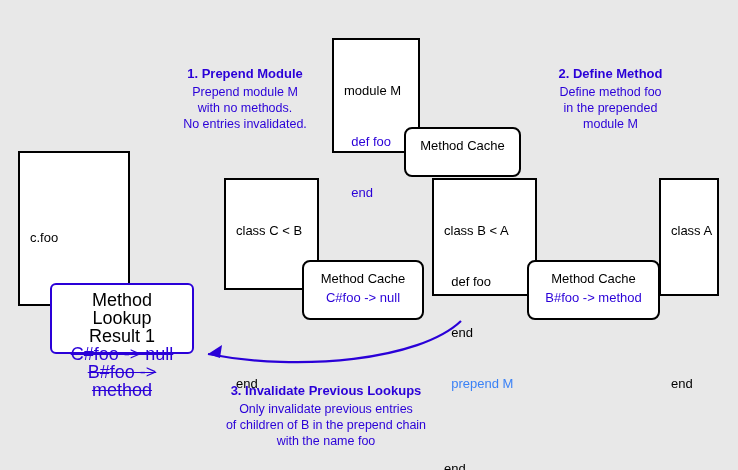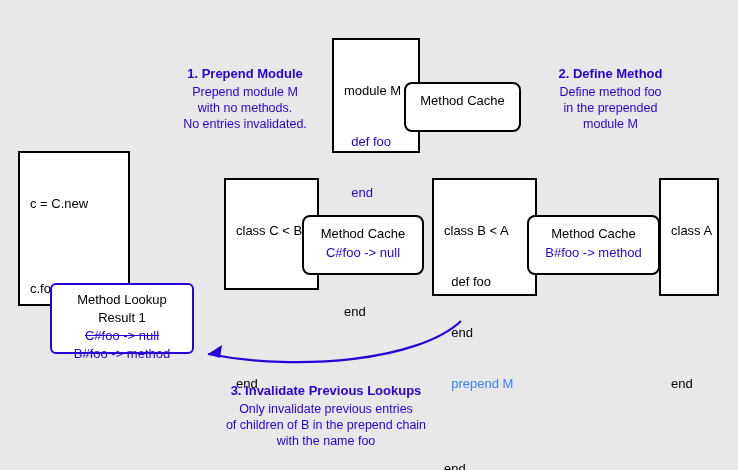--- a/index.html
+++ b/index.html
@@ -35,31 +35,32 @@
     position: absolute;
     background: #ffffff;
     border: 2px solid #000000;
     border-radius: 8px;
     box-sizing: border-box;
     font-size: 13px;
     line-height: 19px;
     padding: 7px 10px;
     text-align: center;
     color: #000000;
+    margin-top: 45px;
   }
   .cache .entry {
     color: #2a00d8;
   }
   .lookup {
     position: absolute;
     background: #ffffff;
     border: 2px solid #2a00d8;
     border-radius: 6px;
     box-sizing: border-box;
-    font-size: 13px;
+    font-size: 18px;
     line-height: 18px;
     padding: 6px 8px;
     text-align: center;
     color: #2a00d8;
   }
   .lookup .title { color: #000000; }
   .lookup .struck { text-decoration: line-through; }
   .note {
     position: absolute;
     color: #2a00d8;
@@ -108,21 +109,20 @@
     <span class="txt-line"></span>
     <span class="txt-line"></span>
     <span class="txt-line">end</span>
   </div>
 
   <div class="cache" style="left:404px; top:74px; width:117px; height:50px;">
     <div>Method Cache</div>
   </div>
 
   <div class="box" style="left:18px; top:143px; width:112px; height:155px;">
-    <span class="txt-line">c = C.new</span>
     <span class="txt-line"></span>
     <span class="txt-line">c.foo</span>
   </div>
 
   <div class="box" style="left:224px; top:170px; width:95px; height:112px;">
     <span class="txt-line">class C &lt; B</span>
     <span class="txt-line"></span>
     <span class="txt-line"></span>
     <span class="txt-line"></span>
     <span class="txt-line">end</span>

